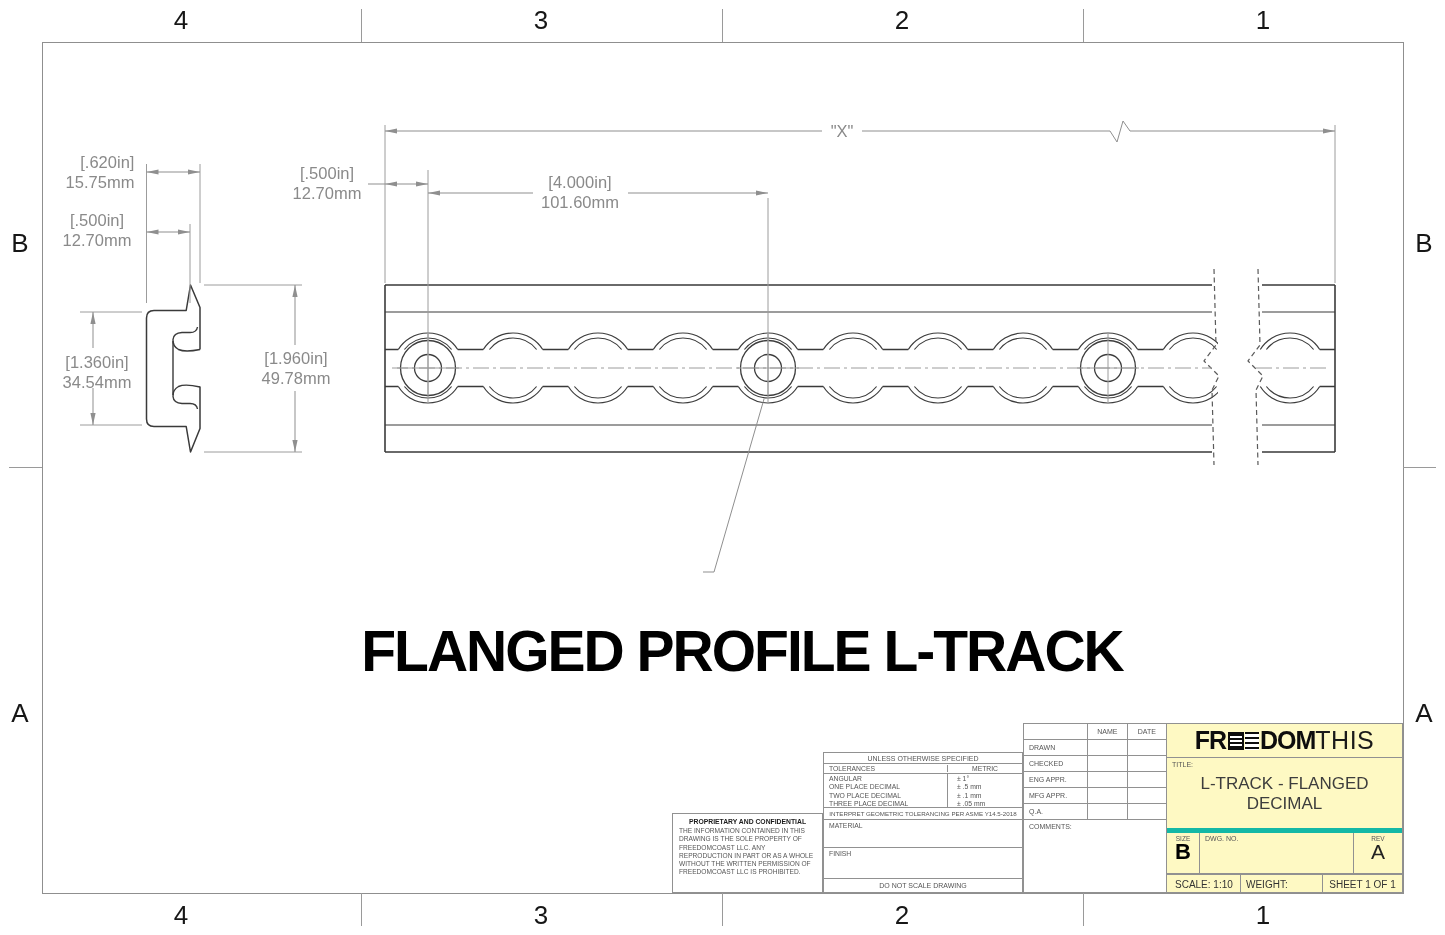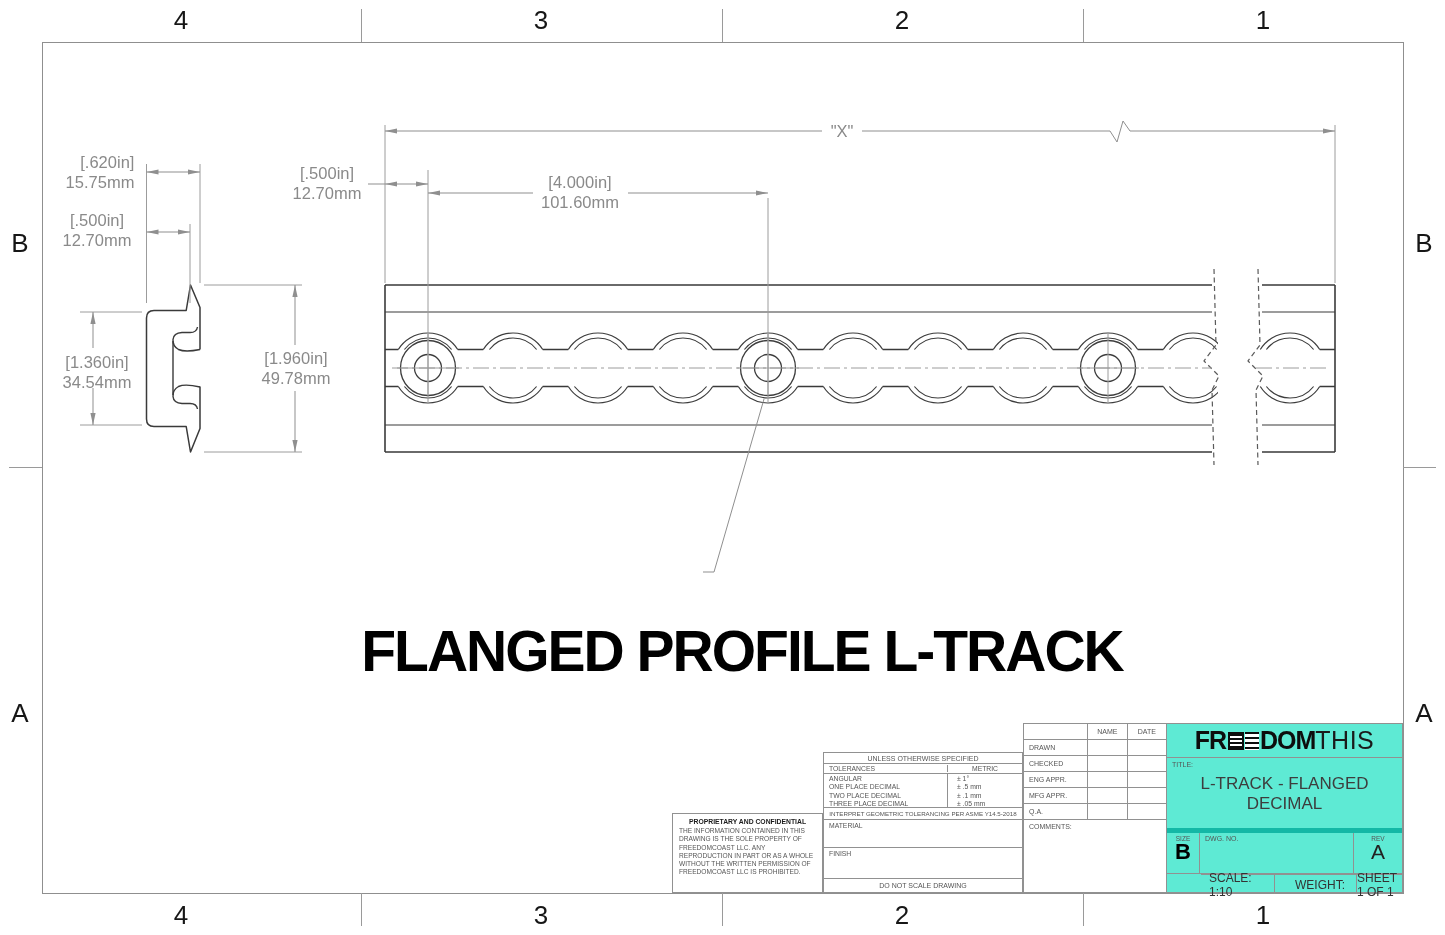--- a/index.html
+++ b/index.html
@@ -24,33 +24,33 @@
   .tr{box-sizing:border-box;border-top:1px solid #919191;}
   .tr:first-child{border-top:none;}
   .row{display:flex;}
   .c1{width:124px;box-sizing:border-box;border-right:1px solid #919191;padding-left:5px;}
   .c2{flex:1;padding-left:9px;}
   .cent{display:flex;align-items:center;justify-content:center;}
   #name-table{left:1023px;top:723px;width:144px;height:170px;background:#fff;font-size:7px;}
   .nt-row{display:flex;height:16px;box-sizing:border-box;border-bottom:1px solid #919191;align-items:center;}
   .nt-label{width:64px;box-sizing:border-box;padding-left:5px;}
   .nt-c{width:40px;box-sizing:border-box;border-left:1px solid #919191;height:100%;display:flex;align-items:center;justify-content:center;}
-  #right-sec{left:1167px;top:723px;width:236px;height:170px;background:#5eead4;}
+  #right-sec{left:1167px;top:723px;width:236px;height:170px;background:#fef9c3;}
   #logo-row{height:34px;box-sizing:border-box;border-bottom:1px solid #919191;display:flex;align-items:center;justify-content:center;}
   .logo-b{font-size:25px;font-weight:bold;letter-spacing:-1px;color:#0d0d0d;}
   .logo-t{font-size:25px;font-weight:normal;letter-spacing:0.5px;color:#1a1a1a;}
   .logo-e1{display:inline-block;width:16px;height:18px;border:2.5px solid #0d0d0d;box-sizing:border-box;margin:0 1px 0 2px;background:repeating-linear-gradient(180deg,#0d0d0d 0 1.8px,#fff 1.8px 4px);}
   .logo-e2{display:inline-block;width:14px;height:18px;margin-right:1px;background:repeating-linear-gradient(180deg,#0d0d0d 0 2.2px,#fff 2.2px 4.9px);}
   #title-area{height:75px;box-sizing:border-box;border-bottom:5px solid #14b8a6;position:relative;}
   #title-area .lbl{position:absolute;left:5px;top:3px;font-size:7px;color:#555;}
   #title-area .tt{font-size:17px;color:#3d3d3d;text-align:center;line-height:20px;padding-top:16px;}
   #size-row{height:41px;box-sizing:border-box;border-bottom:1px solid #919191;display:flex;}
   .sz-c{box-sizing:border-box;position:relative;}
   .sz-lbl{font-size:6.5px;color:#555;}
-  #scale-row{height:19px;display:flex;font-size:12px;color:#333;align-items:center;margin-left:34px;}
+  #scale-row{height:19px;display:flex;font-size:10px;color:#333;align-items:center;}
   .sc-c{box-sizing:border-box;height:100%;display:flex;align-items:center;}
 </style>
 </head>
 <body>
 
 <div id="canvas">
 
   <svg class="abs" style="left:0;top:0;" width="1445" height="935" viewBox="0 0 1445 935">
 
     <g stroke="#3a3a3a" fill="none">
@@ -332,18 +332,18 @@
       <div class="sz-c" style="flex:1;border-right:1px solid #919191;padding:2px 0 0 5px;">
         <div class="sz-lbl" style="font-size:7px;">DWG.  NO.</div>
       </div>
       <div class="sz-c" style="width:48px;text-align:center;">
         <div class="sz-lbl" style="padding-top:2px;">REV</div>
         <div style="font-size:21px;color:#222;line-height:19px;">A</div>
       </div>
     </div>
     <div id="scale-row" style="border-top:1px solid #919191;">
       <div class="sc-c" style="width:73px;padding-left:8px;">SCALE: 1:10</div>
-      <div class="sc-c" style="width:82px;border-left:1px solid #919191;padding-left:20px;">WEIGHT:</div>
+      <div class="sc-c" style="width:82px;border-left:1px solid #919191;padding-left:5px;">WEIGHT:</div>
       <div class="sc-c" style="flex:1;border-left:1px solid #919191;justify-content:center;">SHEET 1 OF 1</div>
     </div>
   </div>
 
 </div>
 
 </body></html>

